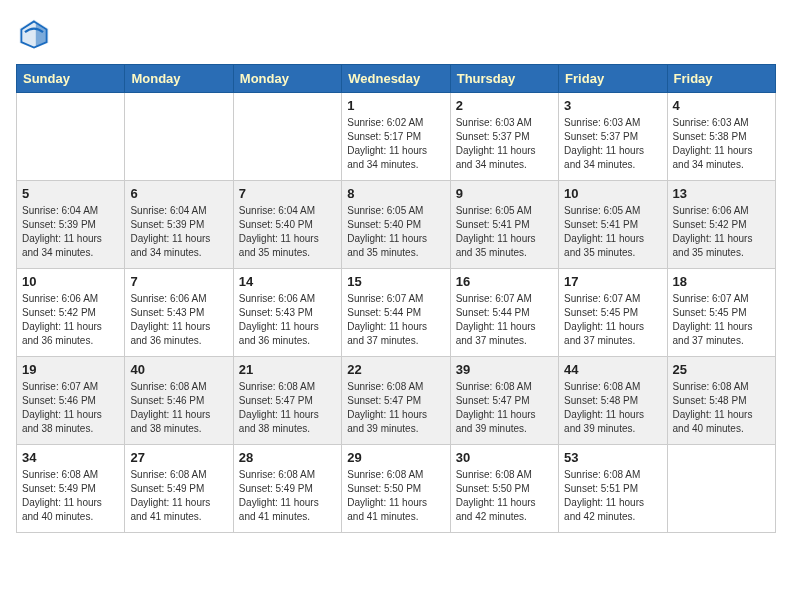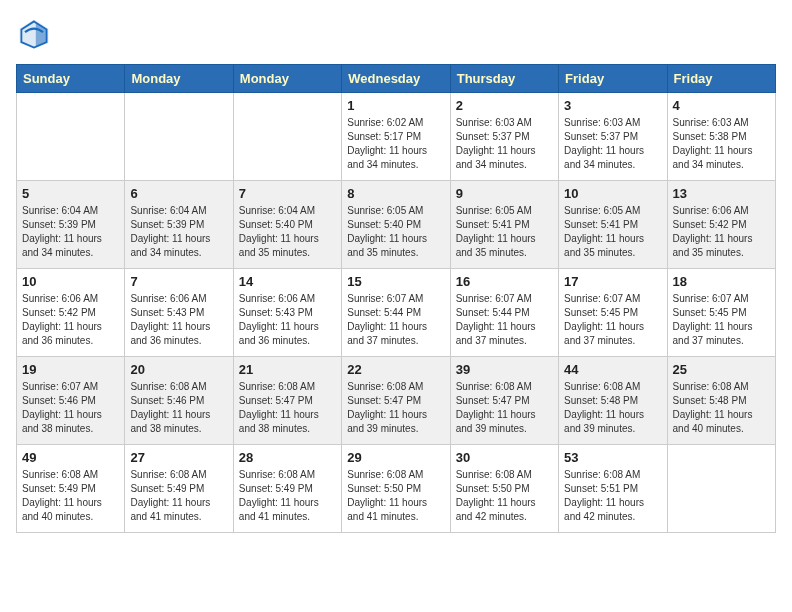--- a/index.html
+++ b/index.html
@@ -255,21 +255,21 @@
       </tr>
       <tr>
         <td>
           <span class="day-num">19</span>
           <div class="day-info" style="white-space: pre-line;">Sunrise: 6:07 AM
 Sunset: 5:46 PM
 Daylight: 11 hours
 and 38 minutes.</div>
         </td>
         <td>
-          <span class="day-num">20</span>
+          <span class="day-num">40</span>
           <div class="day-info" style="white-space: pre-line;">Sunrise: 6:08 AM
 Sunset: 5:46 PM
 Daylight: 11 hours
 and 38 minutes.</div>
         </td>
         <td>
           <span class="day-num">21</span>
           <div class="day-info" style="white-space: pre-line;">Sunrise: 6:08 AM
 Sunset: 5:47 PM
 Daylight: 11 hours
@@ -299,21 +299,21 @@
         <td>
           <span class="day-num">25</span>
           <div class="day-info" style="white-space: pre-line;">Sunrise: 6:08 AM
 Sunset: 5:48 PM
 Daylight: 11 hours
 and 40 minutes.</div>
         </td>
       </tr>
       <tr>
         <td>
-          <span class="day-num">49</span>
+          <span class="day-num">34</span>
           <div class="day-info" style="white-space: pre-line;">Sunrise: 6:08 AM
 Sunset: 5:49 PM
 Daylight: 11 hours
 and 40 minutes.</div>
         </td>
         <td>
           <span class="day-num">27</span>
           <div class="day-info" style="white-space: pre-line;">Sunrise: 6:08 AM
 Sunset: 5:49 PM
 Daylight: 11 hours

